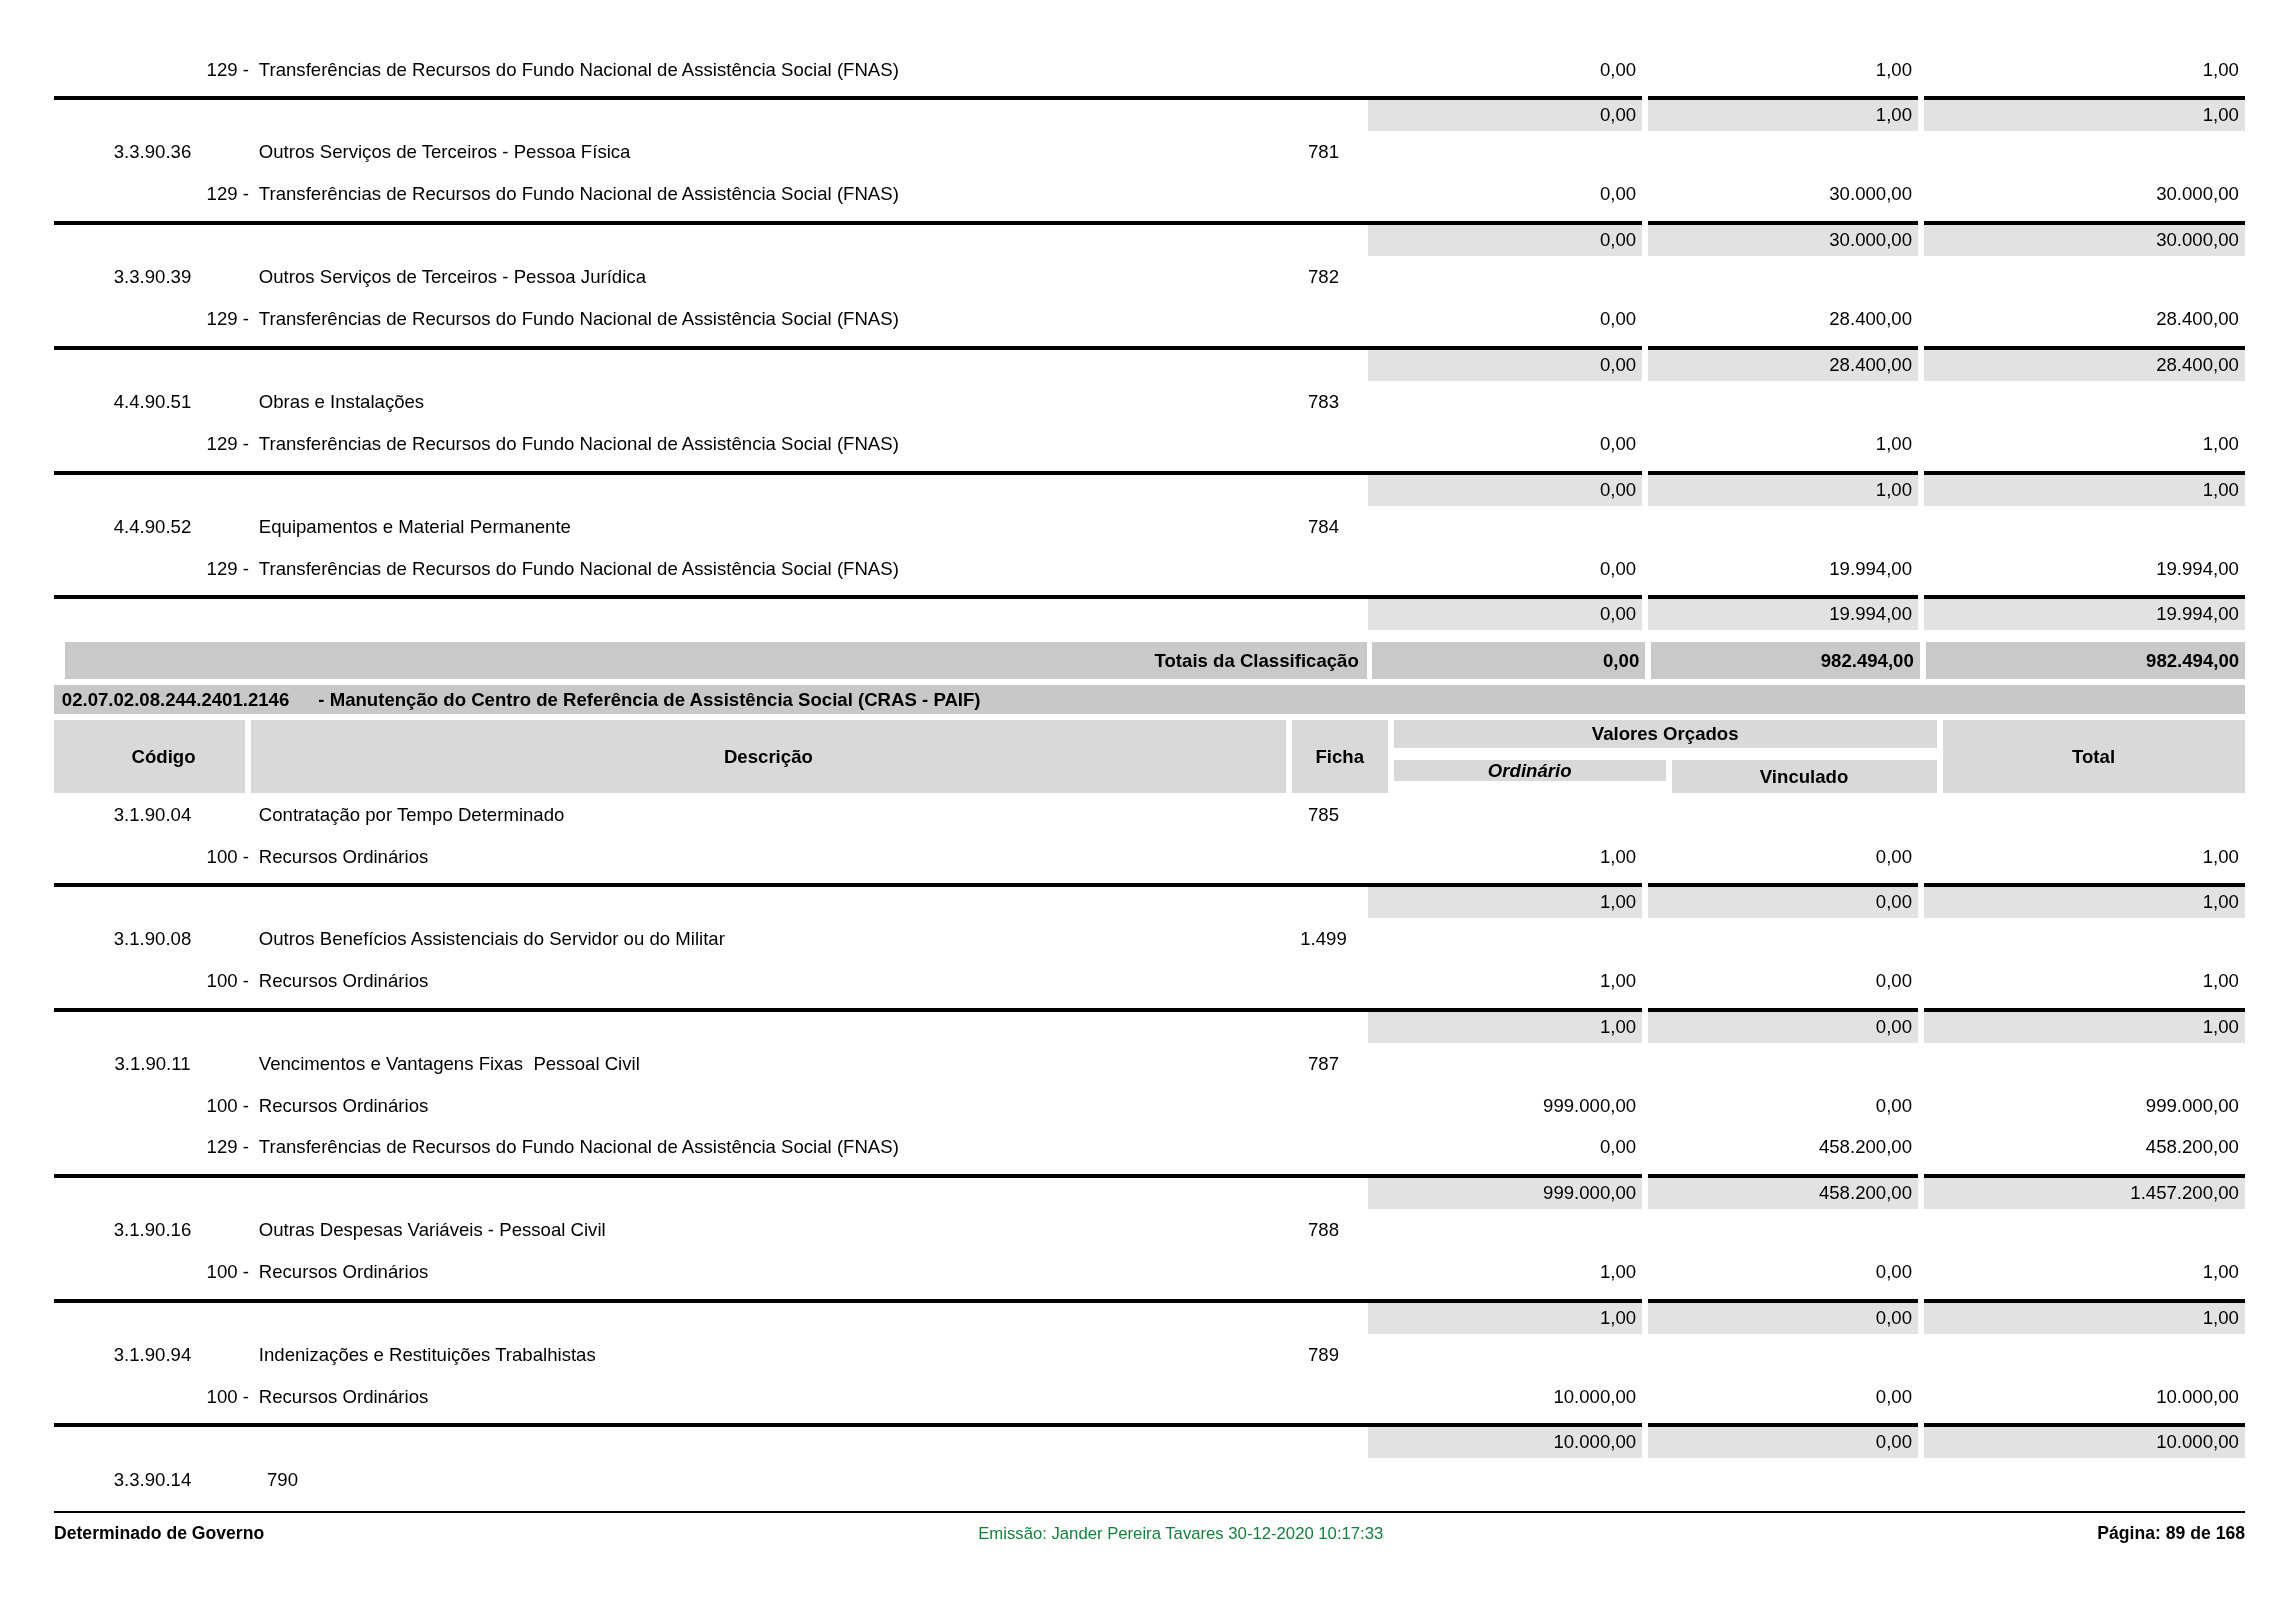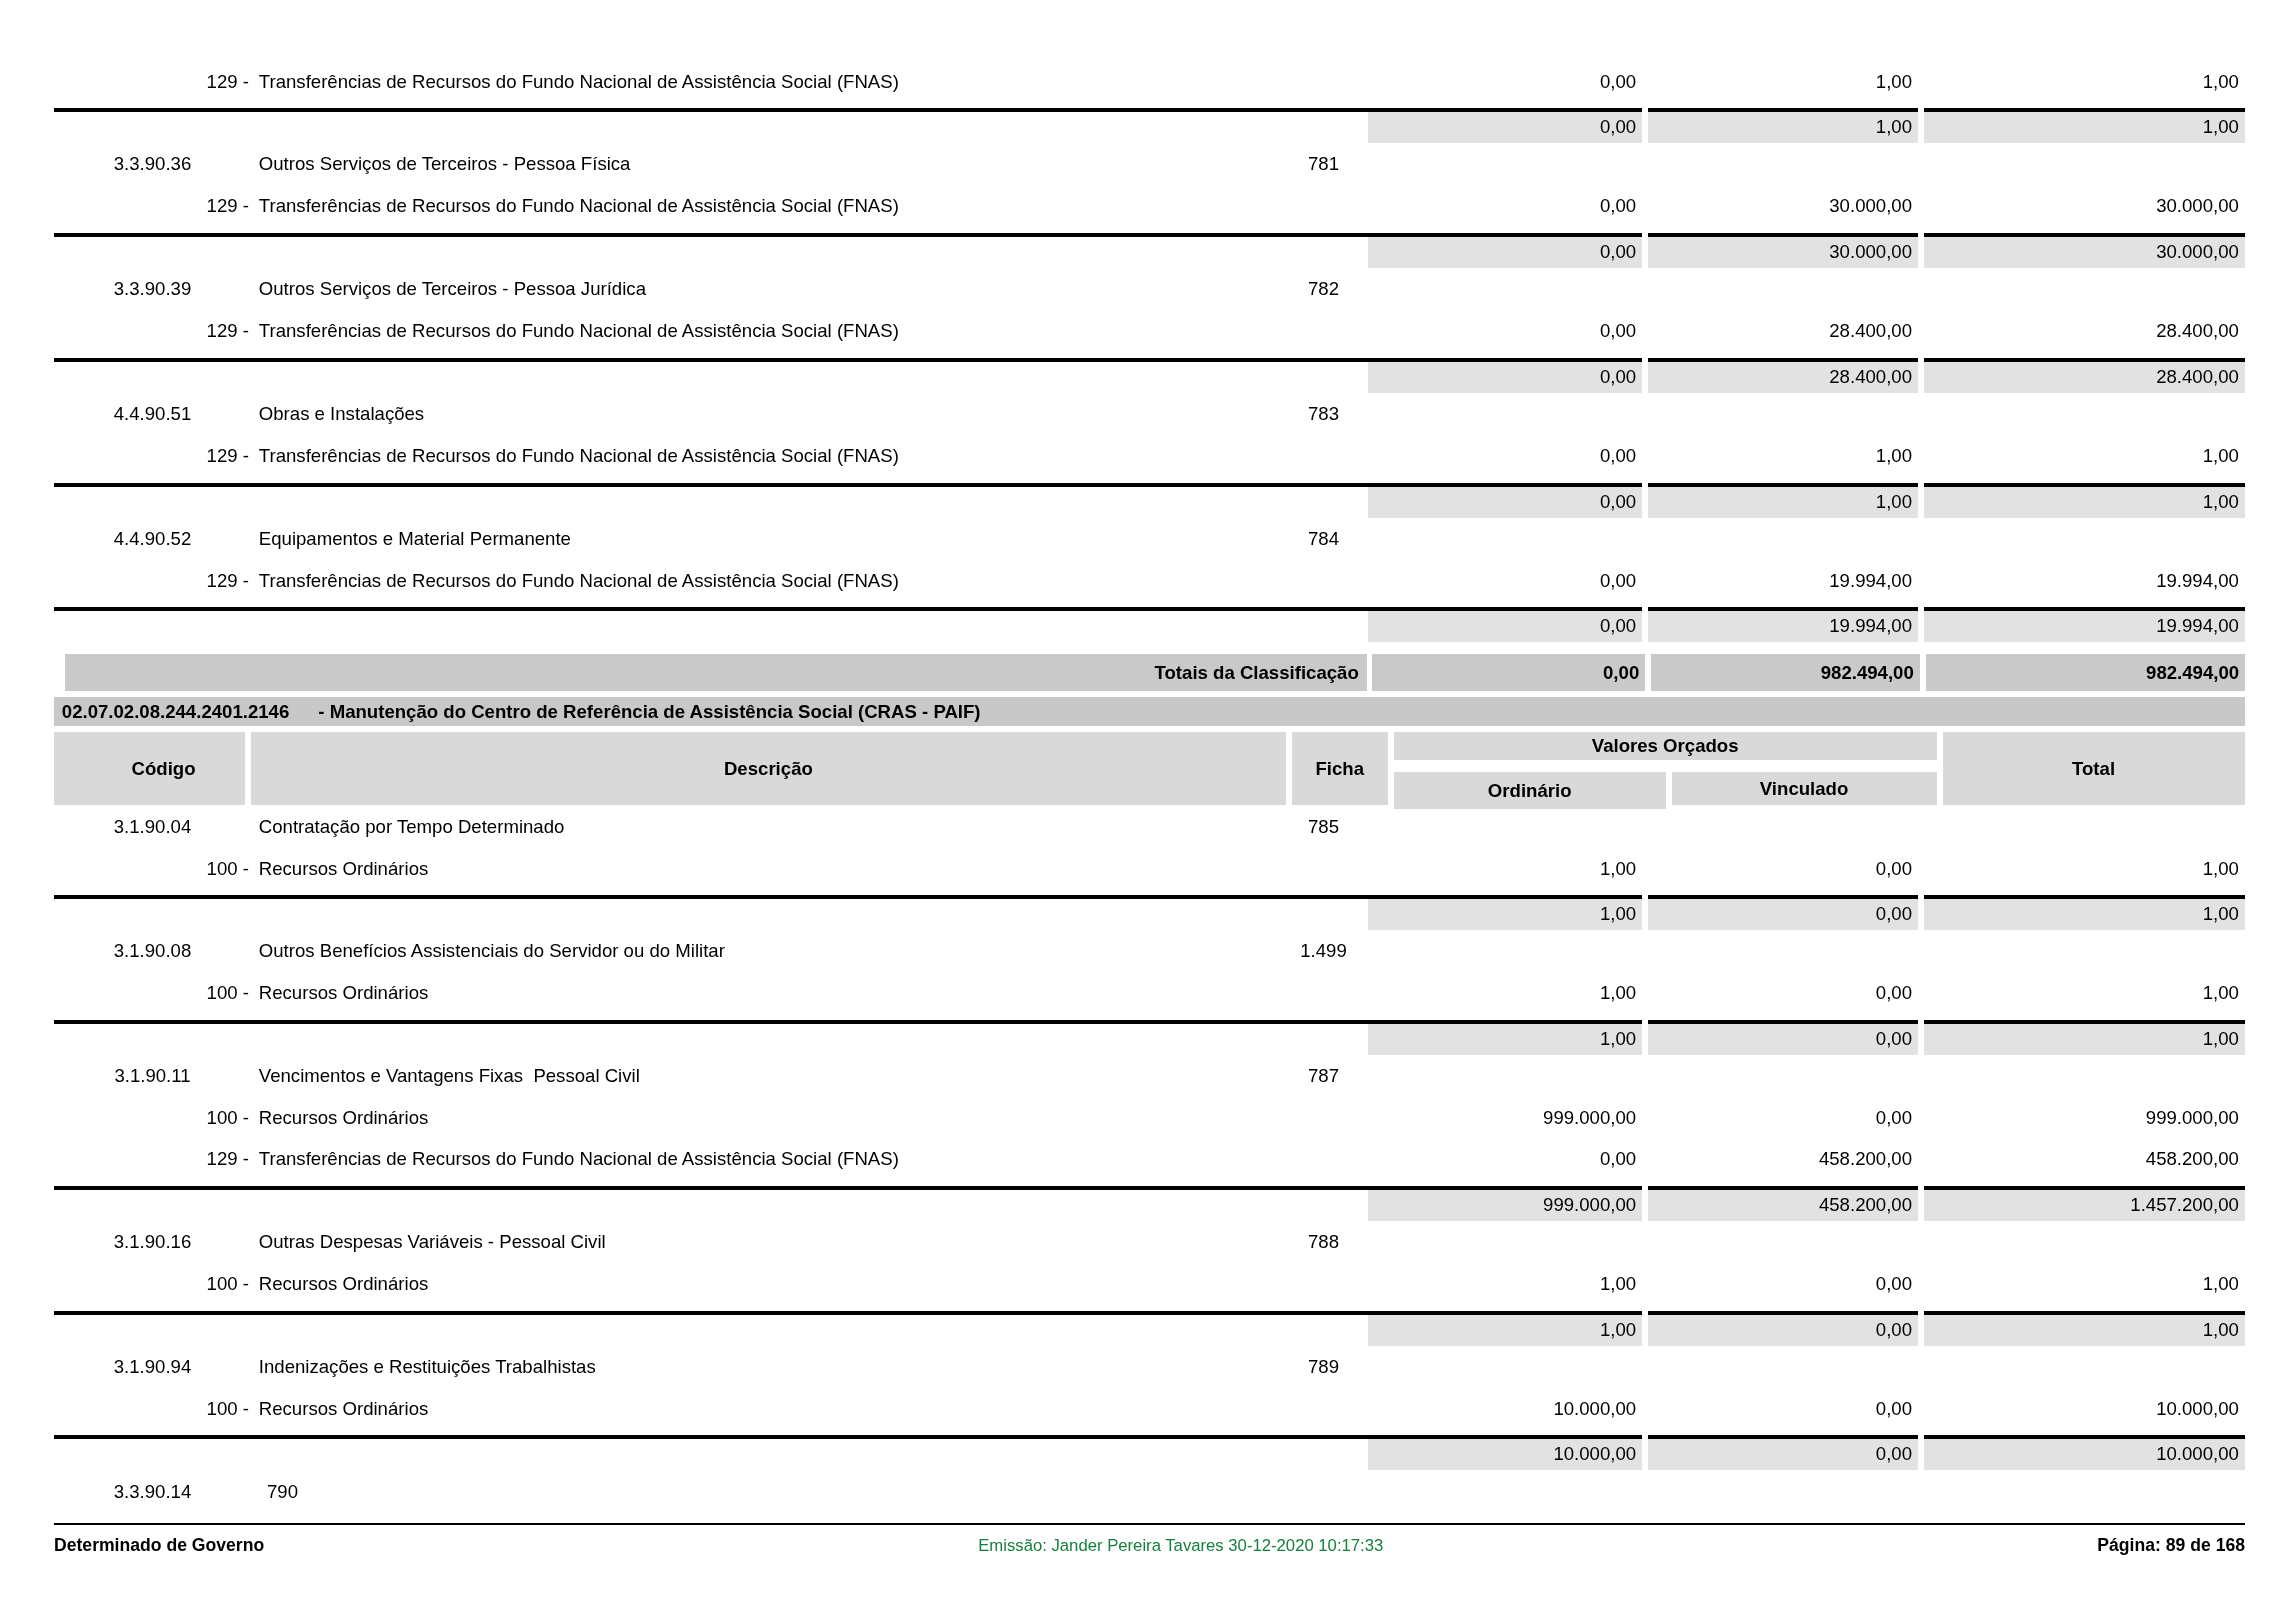--- a/index.html
+++ b/index.html
@@ -2,21 +2,21 @@
 <html><head>
 <meta charset="utf-8">
 <style>
   html,body { margin:0; padding:0; }
   body {
     width:2293px; height:1620px;
     background:#ffffff; color:#000;
     font-family:"Liberation Sans","DejaVu Sans",sans-serif;
     position:relative; overflow:hidden;
   }
-  .sheet { position:absolute; left:54px; top:12px; width:2191px; padding-top:49px; }
+  .sheet { position:absolute; left:54px; top:0; width:2191px; padding-top:49px; }
 
   .row { display:flex; align-items:center; font-size:18.6px; }
   .code-row { height:43px; }
   .c-codigo { width:197px; text-align:center; }
   .c-desc   { width:1041px; padding-left:7.8px; box-sizing:border-box; white-space:pre; }
   .c-ficha  { width:102px; text-align:center; padding-right:39px; box-sizing:border-box; }
 
   .source-row { height:41px; }
   .s-num  { width:197px; text-align:right; padding-right:2px; box-sizing:border-box; }
   .s-desc { width:1117px; padding-left:7.8px; box-sizing:border-box; white-space:pre; }
@@ -39,21 +39,21 @@
   .sb-title { margin-left:29px; white-space:pre; }
 
   .thead { margin-top:5.9px; display:flex; gap:5.9px; height:73px; font-weight:bold; font-size:18.6px; }
   .h-cell { background:#d9d9d9; display:flex; align-items:center; justify-content:center; box-sizing:border-box; }
   .h-codigo { width:191px; height:73px;padding-left:28px; }
   .h-desc   { width:1035px; height:73px; }
   .h-ficha  { width:96px; height:73px; }
   .h-group  { width:543px; display:flex; flex-direction:column; gap:12px; }
   .h-valores{ height:33px; }
   .h-sub    { display:flex; gap:5.9px; height:33px; }
-  .h-ord    { width:272px; height:37px; }
+  .h-ord    { width:272px; height:21px;font-style:italic; }
   .h-vinc   { width:265px; height:33px; }
   .h-total  { width:302px; height:73px; }
 
   .footer-line { margin-top:9.8px; border-top:2px solid #000; }
   .footer  { display:flex; padding-top:9.8px; font-size:17.6px; align-items:baseline; }
   .f-left  { font-weight:bold; }
   .f-center{ flex:1; text-align:center; color:#15803d; font-size:16.7px; }
   .f-right { font-weight:bold; }
 </style>
 </head>

